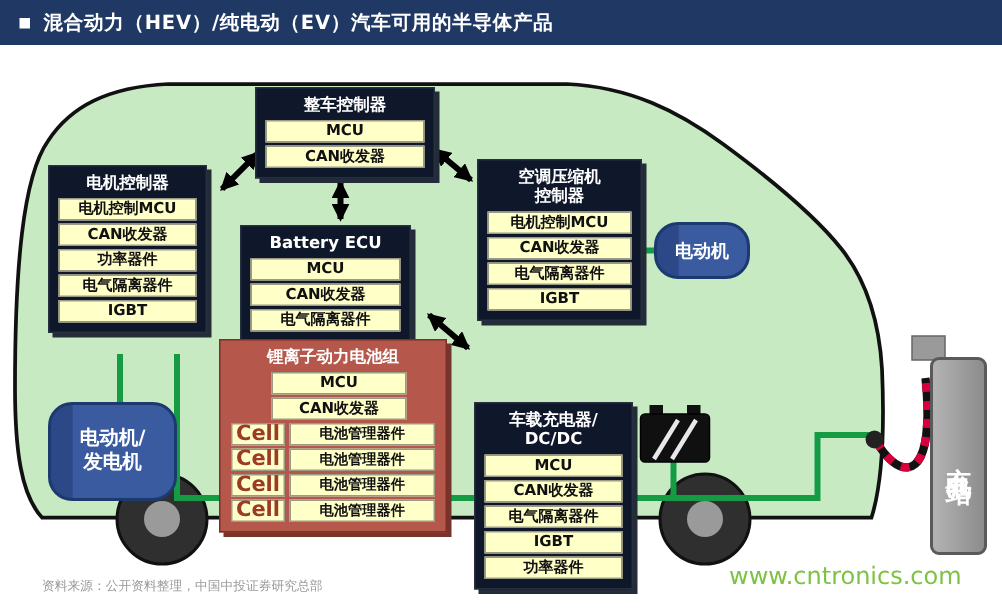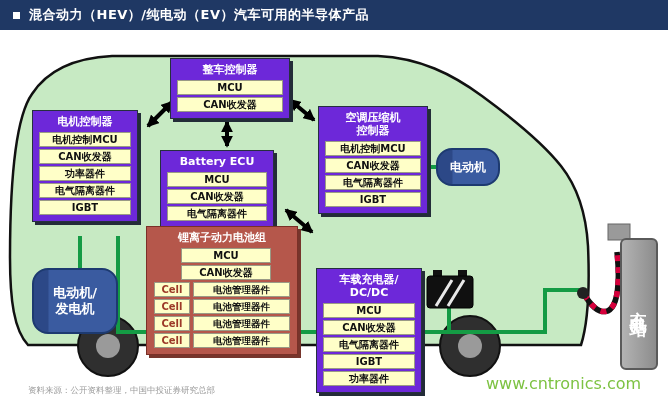--- a/index.html
+++ b/index.html
@@ -6,31 +6,31 @@
   .stage{position:relative;width:668px;height:406px;background:#fff;overflow:hidden;
          font-family:"DejaVu Sans","Liberation Sans",sans-serif;}
   
   .header{position:absolute;left:0;top:0;width:668px;height:30px;background:#1F3864;
           display:flex;align-items:center;gap:9px;padding-left:13px;box-sizing:border-box;z-index:3;}
   .bullet{width:7px;height:7px;background:#fff;flex:0 0 auto;}
   .htitle{color:#fff;font-size:13px;font-weight:bold;letter-spacing:.5px;}
   
   .scene{position:absolute;left:0;top:0;z-index:1;}
   
-  .cbox{position:absolute;background:#6d28d9;border:1px solid #26303f;box-shadow:3px 3px 0 #232c38;
+  .cbox{position:absolute;background:#0f172a;border:1px solid #26303f;box-shadow:3px 3px 0 #232c38;
         padding:3px 4px 4px 4px;box-sizing:border-box;z-index:2;}
   .cbox-title{color:#fff;font-weight:bold;font-size:11px;text-align:center;line-height:1.2;
               padding:1px 0 2px 0;white-space:pre-line;}
   .yitem{background:#FFFFC8;border:1px solid #9a9a85;color:#111;font-weight:bold;font-size:10px;
          text-align:center;line-height:13px;margin:2px 2px;padding:0 1px;}
   .pack{background:#B5574B;border-color:#7a3027;box-shadow:3px 3px 0 #76352c;}
   .narrow{margin-left:30px;margin-right:22px;}
   .cellrow{display:flex;gap:3px;margin:2px 3px;}
   .cellbox{flex:0 0 34px;background:#FFFFC8;border:1px solid #9a9a85;color:#9C3A28;font-weight:bold;
-           font-size:10px;text-align:center;line-height:13px;}
+           font-size:14px;text-align:center;line-height:13px;}
   .mgmt{flex:1;background:#FFFFC8;border:1px solid #9a9a85;color:#111;font-weight:bold;font-size:9.5px;
         text-align:center;line-height:13px;}
   
   .cyl{position:absolute;z-index:2;display:flex;align-items:center;justify-content:center;
        color:#fff;font-weight:bold;text-align:center;white-space:pre-line;
        background:linear-gradient(90deg,#2c4887 0px,#2c4887 14px,#3A5BA0 15px);
        border:2px solid #1d3a70;border-radius:16px;box-sizing:border-box;}
   .cyl-big{font-size:13px;line-height:1.25;}
   .cyl-small{font-size:12px;}
   

